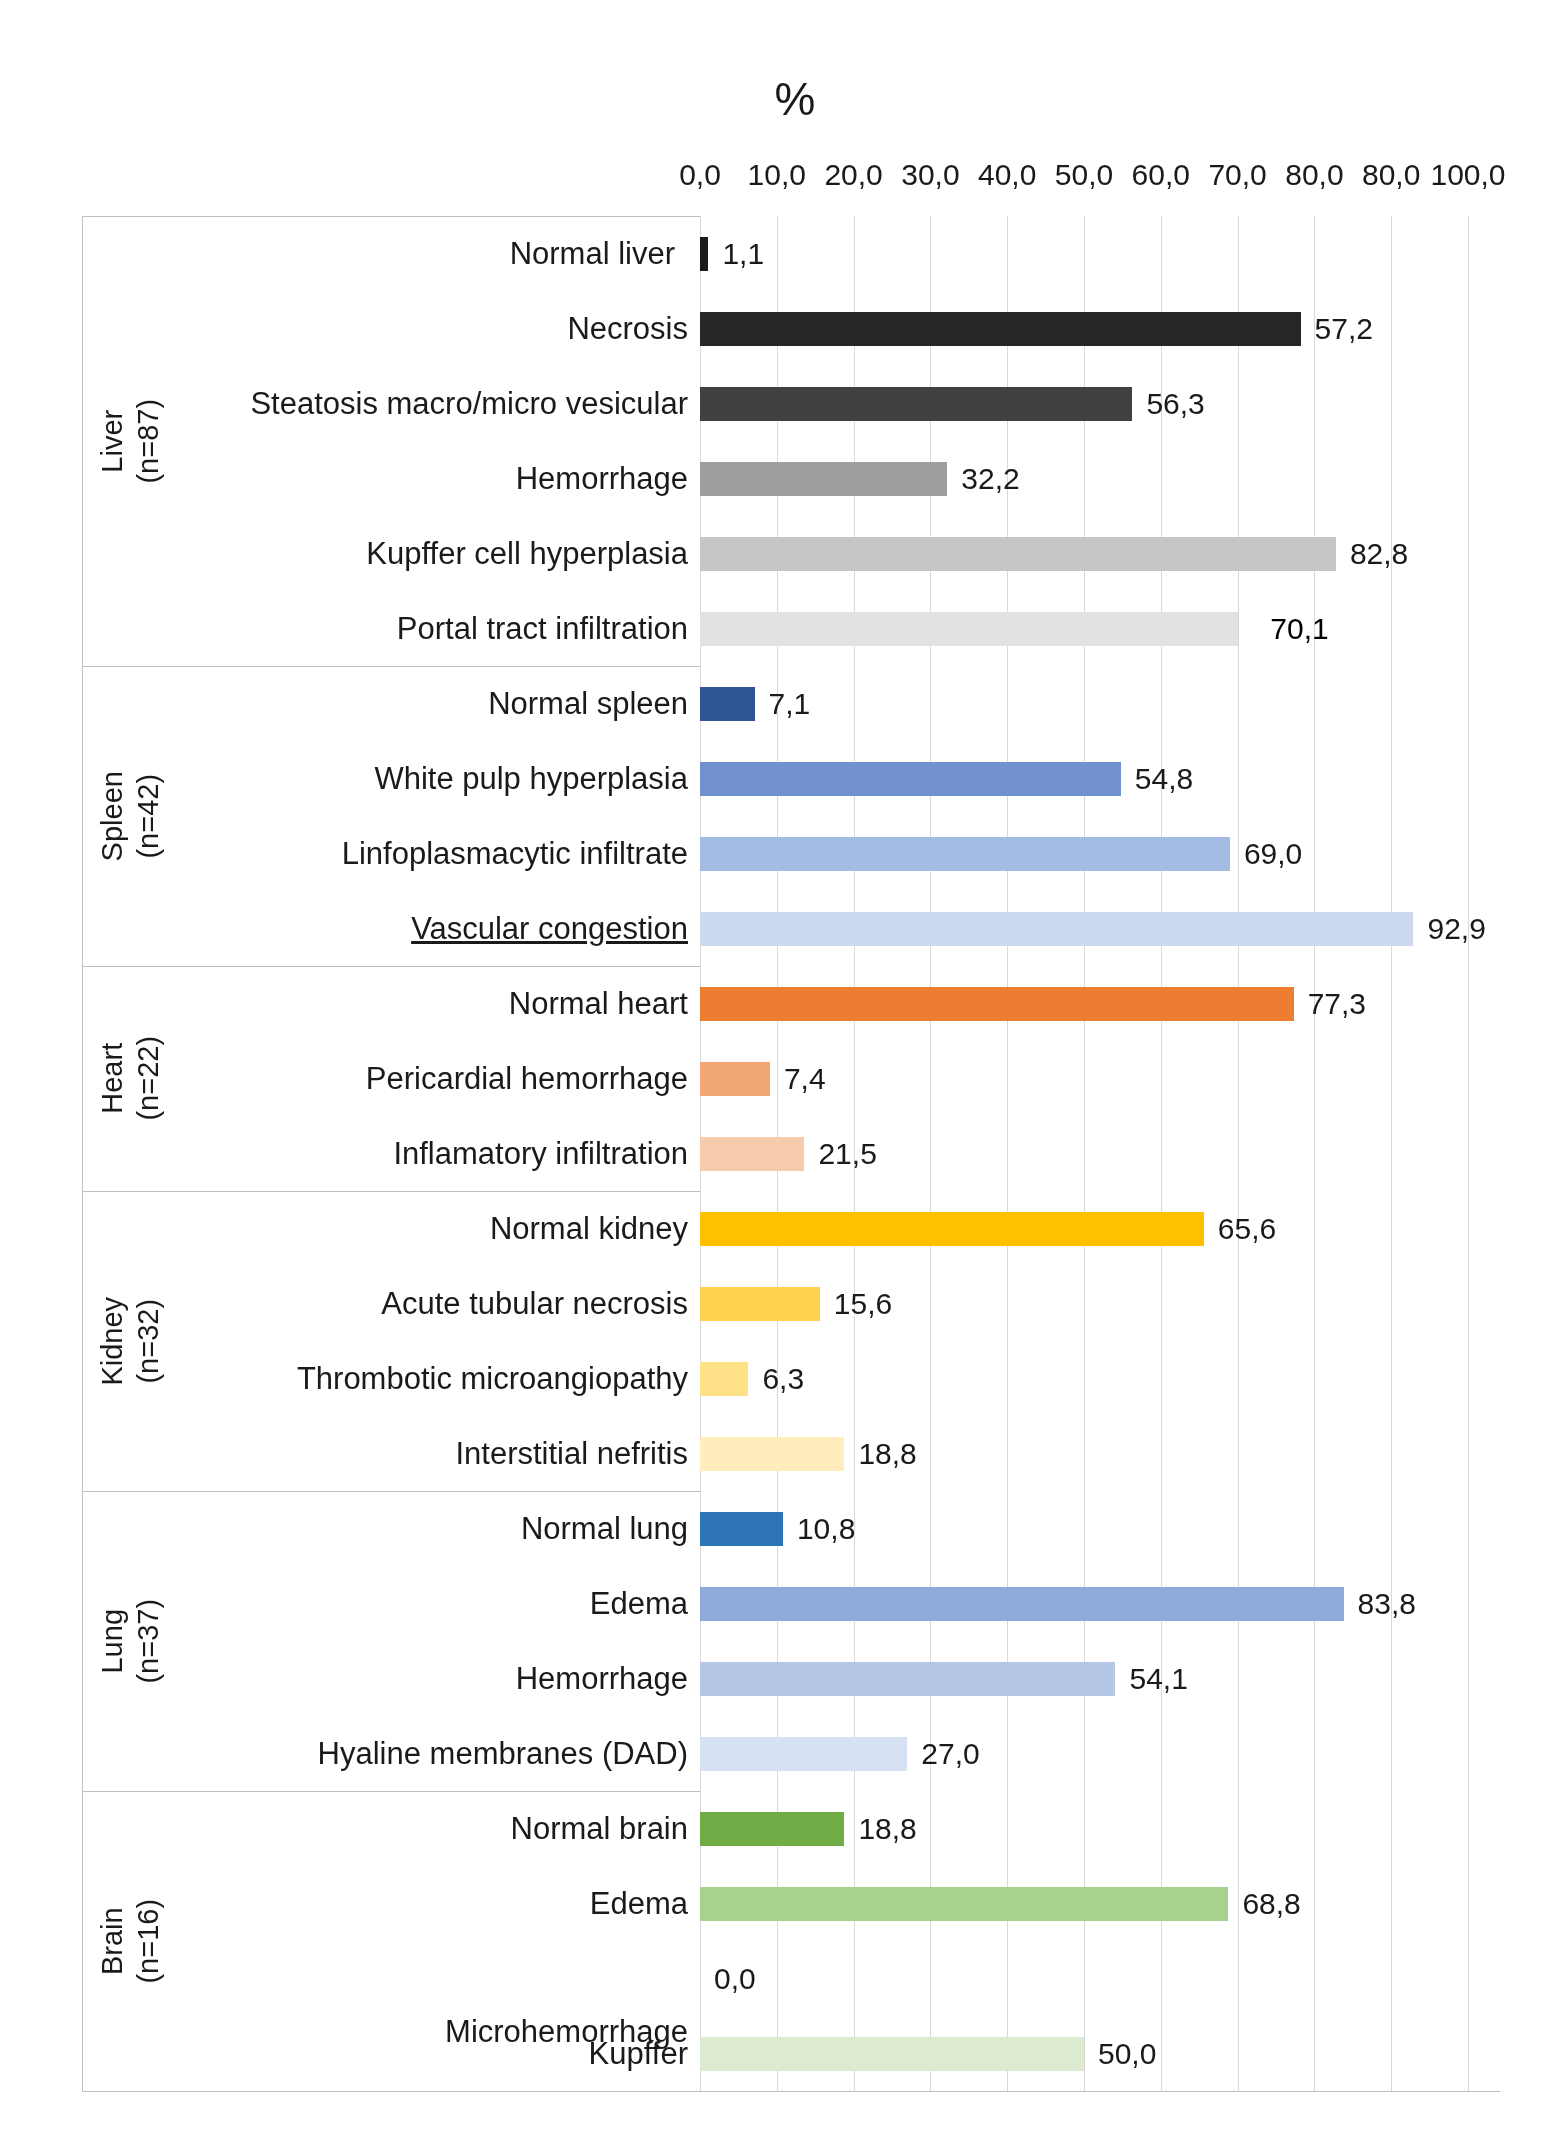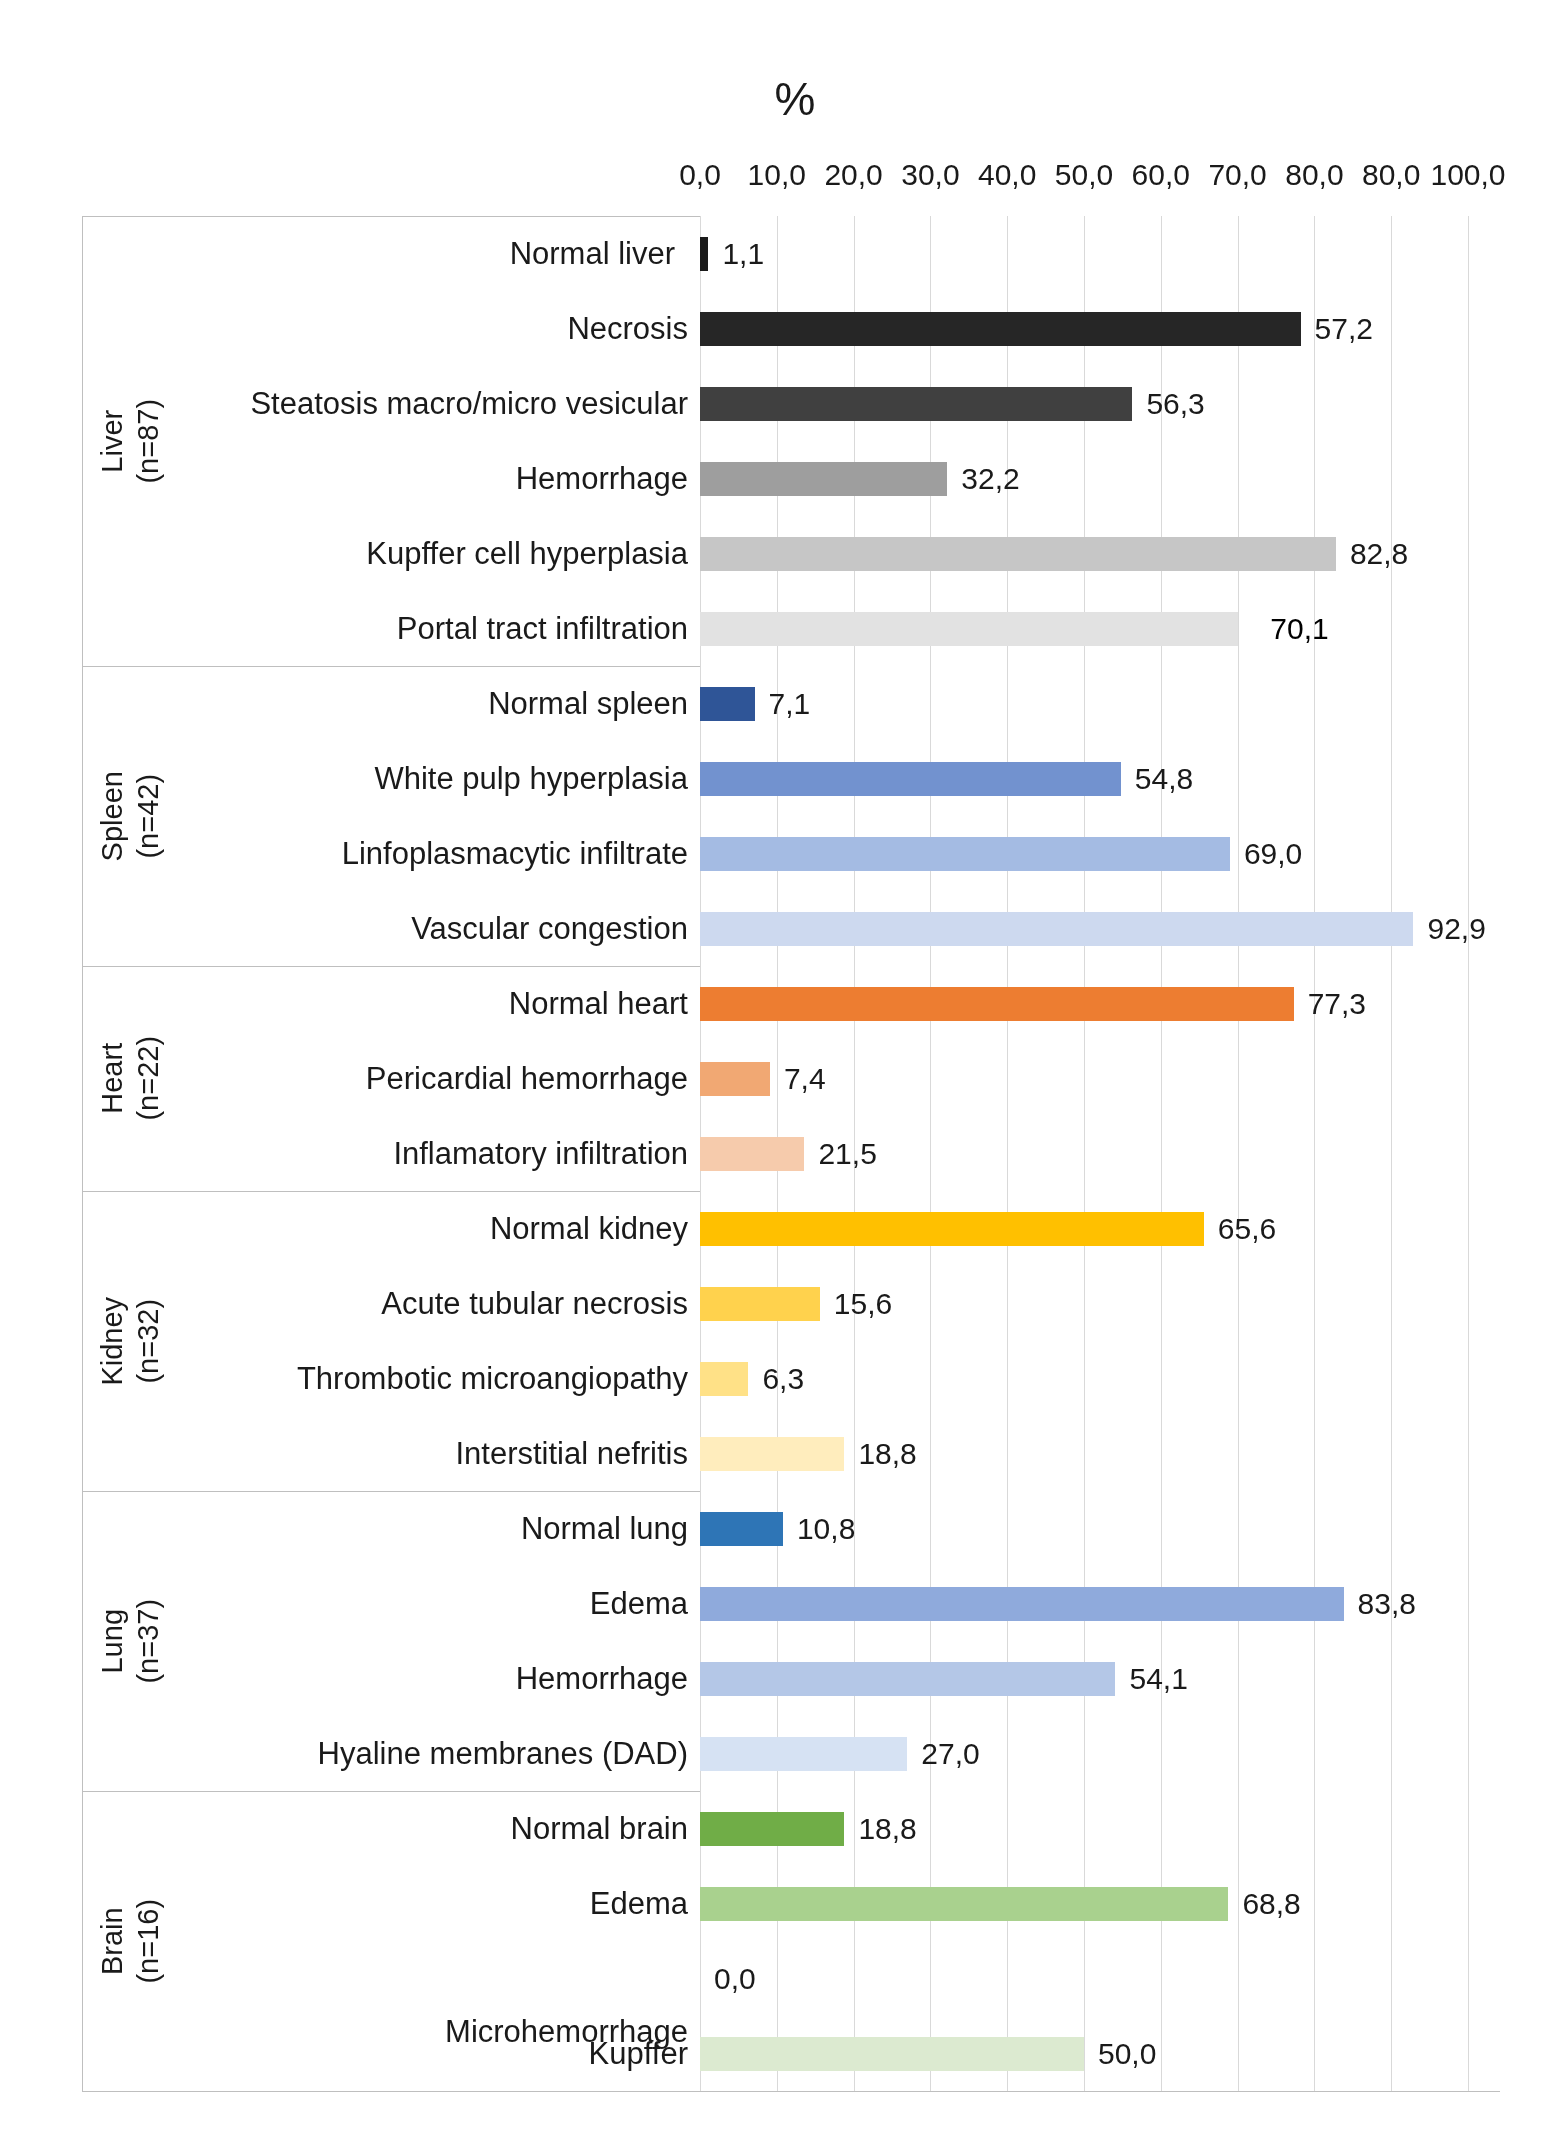--- a/index.html
+++ b/index.html
@@ -109,21 +109,21 @@
   <div id="labels">
       <div class="cat-label" style="left: 137px; top: 216px; width: 538px; height: 75px;">Normal liver</div>
       <div class="cat-label" style="left: 150px; top: 291px; width: 538px; height: 75px;">Necrosis</div>
       <div class="cat-label" style="left: 150px; top: 366px; width: 538px; height: 75px;">Steatosis macro/micro vesicular</div>
       <div class="cat-label" style="left: 150px; top: 441px; width: 538px; height: 75px;">Hemorrhage</div>
       <div class="cat-label" style="left: 150px; top: 516px; width: 538px; height: 75px;">Kupffer cell hyperplasia</div>
       <div class="cat-label" style="left: 150px; top: 591px; width: 538px; height: 75px;">Portal tract infiltration</div>
       <div class="cat-label" style="left: 150px; top: 666px; width: 538px; height: 75px;">Normal spleen</div>
       <div class="cat-label" style="left: 150px; top: 741px; width: 538px; height: 75px;">White pulp hyperplasia</div>
       <div class="cat-label" style="left: 150px; top: 816px; width: 538px; height: 75px;">Linfoplasmacytic infiltrate</div>
-      <div class="cat-label" style="left: 150px; top: 891px; width: 538px; height: 75px;">Vascular congestion</div>
+      <div class="cat-label" style="left: 150px; top: 891px; width: 538px; height: 75px; text-decoration: underline;">Vascular congestion</div>
       <div class="cat-label" style="left: 150px; top: 966px; width: 538px; height: 75px;">Normal heart</div>
       <div class="cat-label" style="left: 150px; top: 1041px; width: 538px; height: 75px;">Pericardial hemorrhage</div>
       <div class="cat-label" style="left: 150px; top: 1116px; width: 538px; height: 75px;">Inflamatory infiltration</div>
       <div class="cat-label" style="left: 150px; top: 1191px; width: 538px; height: 75px;">Normal kidney</div>
       <div class="cat-label" style="left: 150px; top: 1266px; width: 538px; height: 75px;">Acute tubular necrosis</div>
       <div class="cat-label" style="left: 150px; top: 1341px; width: 538px; height: 75px;">Thrombotic microangiopathy</div>
       <div class="cat-label" style="left: 150px; top: 1416px; width: 538px; height: 75px;">Interstitial nefritis</div>
       <div class="cat-label" style="left: 150px; top: 1491px; width: 538px; height: 75px;">Normal lung</div>
       <div class="cat-label" style="left: 150px; top: 1566px; width: 538px; height: 75px;">Edema</div>
       <div class="cat-label" style="left: 150px; top: 1641px; width: 538px; height: 75px;">Hemorrhage</div>

